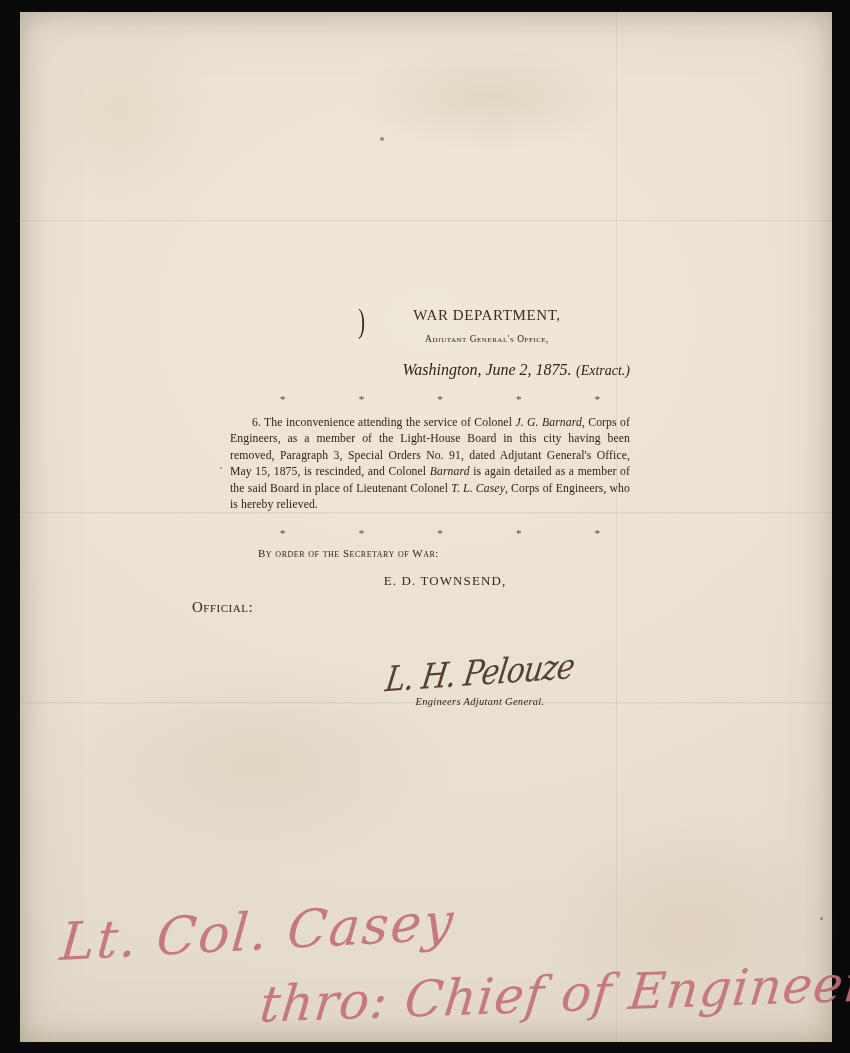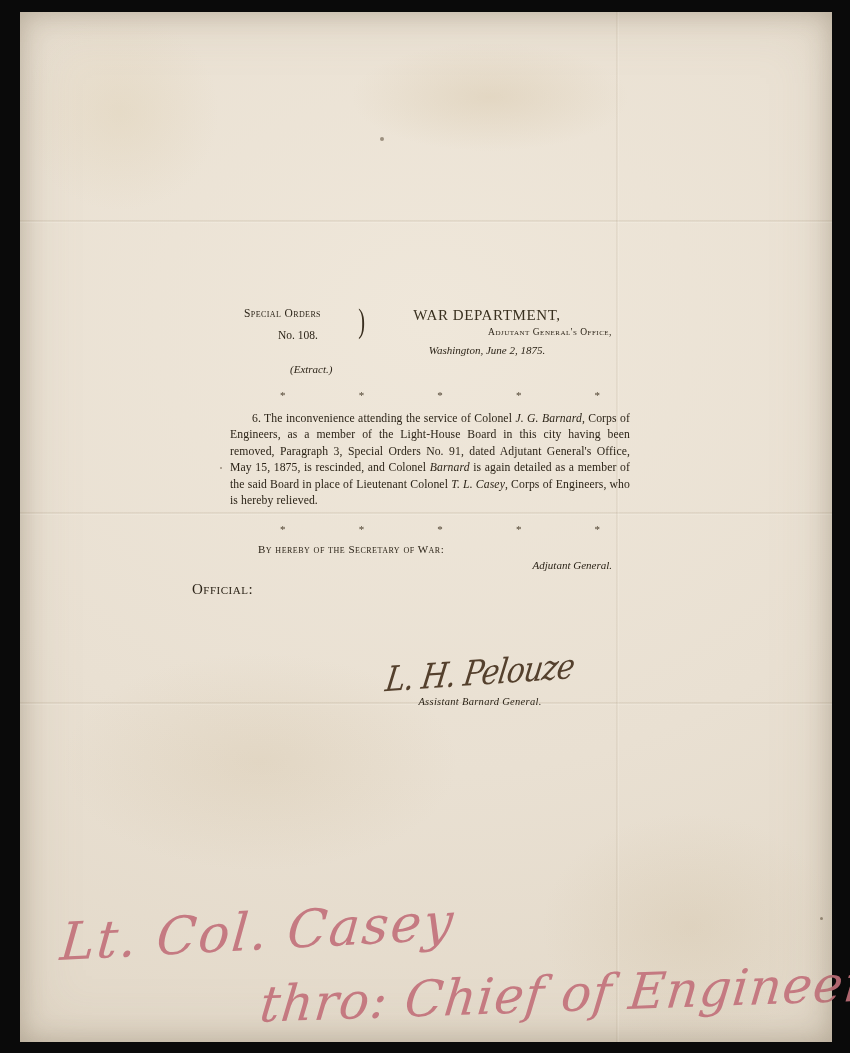--- a/index.html
+++ b/index.html
@@ -127,32 +127,31 @@
   .war-dept {
     font-size: 15px;
     letter-spacing: 0.6px;
     font-variant: small-caps;
     color: #39301f;
   }
   .ago {
     font-size: 9.5px;
     letter-spacing: 0.5px;
     font-variant: small-caps;
-    margin-top: 3px;
+    margin-top: 10px;
+  }
+  .wash {
+    font-size: 16px;
+    font-style: italic;
+    margin-top: 17px;
+  }
+
+  .extract {
     text-align: right;
-  }
-  .wash {
-    font-size: 11px;
-    font-style: italic;
-    margin-top: 7px;
-  }
-
-  .extract {
-    text-align: left;
-    font-size: 11px;
+    font-size: 14px;
     font-style: italic;
     margin-top: 8px;
     padding-left: 60px;
   }
 
   .stars {
     display: flex;
     justify-content: space-between;
     margin: 14px 0 10px 0;
     padding: 0 30px 0 50px;
@@ -294,24 +293,20 @@
     <div class="fold-h" style="top:690px;"></div>
     <div class="fold-v" style="left:596px;"></div>
 
     <div class="speck" style="left:360px; top:125px; width:4px; height:4px;"></div>
     <div class="speck" style="left:200px; top:455px; width:2px; height:2px;"></div>
     <div class="speck" style="left:800px; top:905px; width:3px; height:3px;"></div>
 
     <div class="order">
 
       <div class="hdr">
-        <div class="hdr-left">
-          <div class="so-line">Special Orders</div>
-          <div class="no-line">No. 108.</div>
-        </div>
         <div class="brace">)</div>
         <div class="hdr-right">
           <div class="war-dept">WAR DEPARTMENT,</div>
           <div class="ago">Adjutant General's Office,</div>
           <div class="wash">Washington, June 2, 1875.</div>
         </div>
       </div>
 
       <div class="extract">(Extract.)</div>
 
@@ -326,29 +321,29 @@
       <p class="para">6. The inconvenience attending the service of Colonel <i>J. G. Barnard</i>, Corps of Engineers, as a member of the Light-House Board in this city having been removed, Paragraph 3, Special Orders No. 91, dated Adjutant General's Office, May 15, 1875, is rescinded, and Colonel <i>Barnard</i> is again detailed as a member of the said Board in place of Lieutenant Colonel <i>T. L. Casey</i>, Corps of Engineers, who is hereby relieved.</p>
 
       <div class="stars2">
         <span>*</span>
         <span>*</span>
         <span>*</span>
         <span>*</span>
         <span>*</span>
       </div>
 
-      <div class="byorder">By hereby of the Secretary of War:</div>
-
-      <div class="adjgen">Adjutant General.</div>
+      <div class="byorder">By order of the Secretary of War:</div>
+
+      <div class="townsend">E. D. TOWNSEND,</div>
 
       <div class="official">Official:</div>
 
       <div class="sig-block">
         <div class="signature">L. H. Pelouze</div>
-        <div class="asst">Assistant Barnard General.</div>
+        <div class="asst">Engineers Adjutant General.</div>
       </div>
 
     </div>
 
     <div class="annot">
       <div class="annot-line1">Lt. Col. Casey</div>
       <div class="annot-line2">thro: Chief of Engineers</div>
     </div>
 
     <div class="edge"></div>

